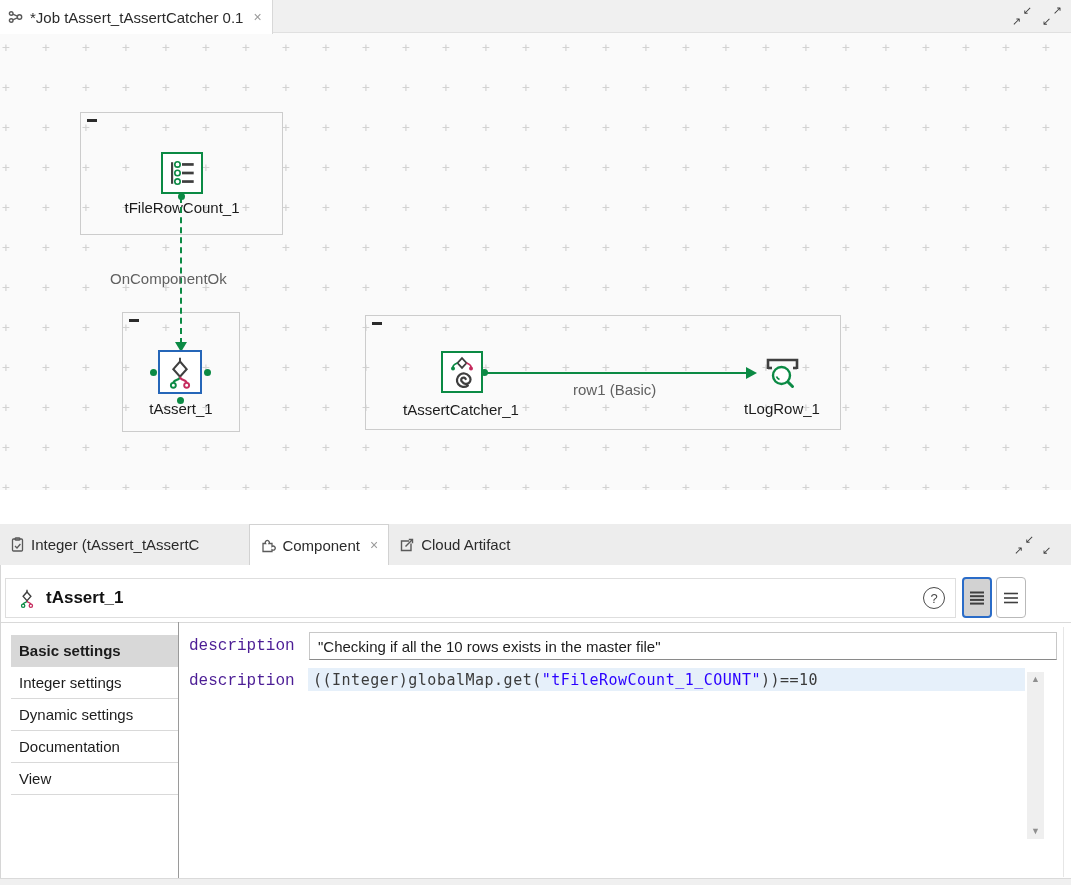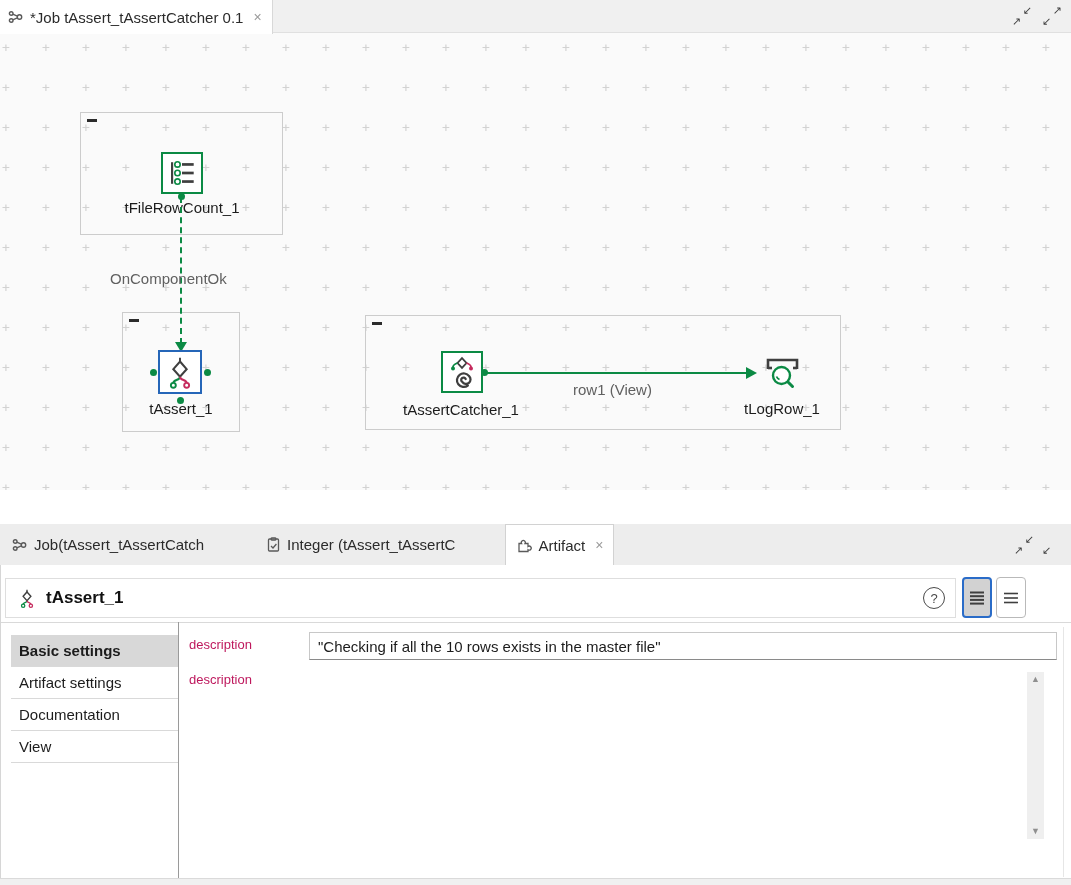--- a/index.html
+++ b/index.html
@@ -69,21 +69,21 @@
   .view-toggle.on{left:961px;background:#d2d2d2;border:2px solid #2a6cc8;}
   .view-toggle.off{left:995px;border:1px solid #b9b9b9;}
   .comp-divider{position:absolute;left:0;top:57px;width:1071px;height:0;border-top:1px solid #d9d9d9;}
 
   .settings-nav{position:absolute;left:0;top:70px;width:177px;padding-left:10px;}
   .settings-item{height:32px;display:flex;align-items:center;padding-left:8px;font-size:15px;
                  border-bottom:1px solid #d9d9d9;background:#ffffff;color:#1c1c1c;}
   .settings-item.active{background:#d8d8d8;font-weight:bold;}
   .nav-vline{position:absolute;left:177px;top:57px;width:0;height:256px;border-left:1px solid #9a9a9a;}
 
-  .field-label{position:absolute;font-size:13px;color:#be185d;}
+  .field-label{position:absolute;font-size:16px;color:#4c1d95;font-family:Liberation Mono, monospace;}
   .desc-input{position:absolute;left:308px;top:67px;width:748px;height:28px;border:1px solid #c8c8c8;
               border-bottom:1px solid #8a8a8a;font-family:"Liberation Sans",sans-serif;font-size:15px;
               color:#1c1c1c;padding:0 8px;background:#ffffff;}
   .expr-editor{position:absolute;left:307px;top:103px;width:717px;height:172px;background:#ffffff;}
   .expr-line{height:23px;background:#e6f0fa;display:flex;align-items:center;padding-left:5px;
              font-family:"DejaVu Sans Mono",monospace;font-size:15px;letter-spacing:0.5px;
              color:#3b3b3b;white-space:pre;}
   .expr-line .str{color:#2a00ff;}
   .vscroll{position:absolute;left:1026px;top:107px;width:17px;height:167px;background:#efefef;
            display:flex;flex-direction:column;justify-content:space-between;align-items:center;padding:3px 0;}
@@ -181,21 +181,21 @@
         <path d="M25,10 C29,11.5 30,12.5 30,14.5" fill="none" stroke="#c52b5d" stroke-width="2"></path>
         <circle cx="30" cy="16" r="2.2" fill="#c52b5d"></circle>
         <path d="M26.5,35 a7.5,7.5 0 1 1 1.4,-10.4 a5,5 0 1 1 -7.6,6.4 a2.6,2.6 0 1 1 3.8,-3.2" fill="none" stroke="#3f3f3f" stroke-width="2.5" stroke-linecap="round"></path>
       </svg>
     </div>
     <div class="anchor-dot" style="left:481px;top:336px;"></div>
     <div class="node-label" style="left:461px;top:368px;">tAssertCatcher_1</div>
 
     <div class="row-line" style="left:487px;top:339px;width:259px;"></div>
     <div class="arrow-right" style="left:746px;top:334px;"></div>
-    <div class="link-label" style="left:573px;top:348px;">row1 (View)</div>
+    <div class="link-label" style="left:573px;top:348px;">row1 (Basic)</div>
 
     <div class="node-ic" style="left:760px;top:317px;width:44px;height:44px;background:transparent;">
       <svg width="44" height="44" viewBox="0 0 44 44">
         <path d="M8,19 L8,10 L37,10 L37,19" fill="none" stroke="#3f3f3f" stroke-width="2.6"></path>
         <line x1="8" y1="18" x2="12" y2="18" stroke="#3f3f3f" stroke-width="2.6"></line>
         <line x1="33" y1="18" x2="37" y2="18" stroke="#3f3f3f" stroke-width="2.6"></line>
         <circle cx="21.5" cy="25.5" r="8.5" fill="#ffffff" stroke="#0b8a44" stroke-width="2.4"></circle>
         <path d="M16.5,26.5 a5.5,5.5 0 0 0 3,3" fill="none" stroke="#0b8a44" stroke-width="1.8"></path>
         <line x1="28" y1="32" x2="32.5" y2="36.5" stroke="#0b8a44" stroke-width="3" stroke-linecap="round"></line>
       </svg>
@@ -522,48 +522,46 @@
       <span class="gm" style="left: 842px; top: 448px;">+</span>
       <span class="gm" style="left: 882px; top: 448px;">+</span>
       <span class="gm" style="left: 922px; top: 448px;">+</span>
       <span class="gm" style="left: 962px; top: 448px;">+</span>
       <span class="gm" style="left: 1002px; top: 448px;">+</span>
       <span class="gm" style="left: 1042px; top: 448px;">+</span>
     </div>
 
 
   <div class="views-bar">
-    <div class="vtab" style="margin-left:2px;margin-right:42px;">
-      <svg width="16" height="14" viewBox="0 0 16 14">
-        <g fill="none" stroke="#5a5a5a" stroke-width="1.4">
-          <circle cx="3.2" cy="3.5" r="1.8"></circle>
-            <circle cx="3.2" cy="10.5" r="1.8"></circle>
-            <circle cx="11.5" cy="7" r="2.2"></circle>
-          <line x1="4.8" y1="4.2" x2="9.3" y2="6.2"></line>
-            <line x1="4.8" y1="9.8" x2="9.3" y2="7.8"></line>
-        </g>
-      </svg>
-      <span>Job(tAssert_tAssertCatch</span>
-    </div>
     <div class="vtab" style="margin-right:40px;">
       <svg width="15" height="16" viewBox="0 0 15 16">
         <g fill="none" stroke="#5a5a5a" stroke-width="1.3">
           <rect x="2.5" y="2" width="10" height="12" rx="1"></rect>
           <rect x="5.2" y="0.8" width="4.6" height="2.4" rx="0.8"></rect>
           <path d="M5,9 l2,2 l3.4,-4"></path>
         </g>
       </svg>
       <span>Integer (tAssert_tAssertC</span>
     </div>
     <div class="vtab active">
       <svg width="16" height="16" viewBox="0 0 16 16">
         <path d="M3,6.5 h2.6 a2,2 0 1 1 3.4,0 h3 v3 a2,2 0 1 1 0,3.2 v1.8 h-9 z" fill="none" stroke="#5a5a5a" stroke-width="1.3"></path>
       </svg>
-      <span>Artifact</span>
+      <span>Component</span>
       <span class="close-x">×</span>
+    </div>
+    <div class="vtab">
+      <svg width="16" height="16" viewBox="0 0 16 16">
+        <g fill="none" stroke="#5a5a5a" stroke-width="1.4">
+          <path d="M10,4 h-7.5 v9.5 h9.5 v-7"></path>
+          <line x1="6.5" y1="9.5" x2="13.5" y2="2.5"></line>
+          <path d="M9.8,2.5 h3.7 v3.7"></path>
+        </g>
+      </svg>
+      <span>Cloud Artifact</span>
     </div>
     <div class="views-icons">
       <div class="arr-ic">
         <span class="tr">↙</span>
           <span class="bl">↗</span>
       </div>
       <div class="arr-ic">
         <span class="bl">↙</span>
       </div>
     </div>
@@ -608,34 +606,40 @@
 
     <div class="comp-divider"></div>
     <div class="nav-vline"></div>
     <div class="panel-right-line"></div>
 
     <div class="settings-nav">
       <div class="settings-item active">
         <span>Basic settings</span>
       </div>
       <div class="settings-item">
-        <span>Artifact settings</span>
+        <span>Integer settings</span>
+      </div>
+      <div class="settings-item">
+        <span>Dynamic settings</span>
       </div>
       <div class="settings-item">
         <span>Documentation</span>
       </div>
       <div class="settings-item">
         <span>View</span>
       </div>
     </div>
 
     <div class="field-label" style="left:188px;top:72px;">description</div>
     <input class="desc-input" type="text" value="&quot;Checking if all the 10 rows exists in the master file&quot;" style="">
 
     <div class="field-label" style="left:188px;top:107px;">description</div>
+    <div class="expr-editor">
+      <div class="expr-line"><span>((Integer)globalMap.get(</span><span class="str">"tFileRowCount_1_COUNT"</span><span>))==10</span></div>
+    </div>
 
     <div class="vscroll">
       <span>▲</span>
       <span>▼</span>
     </div>
   </div>
 
   <div class="bottom-strip"></div>
 </div>
 

